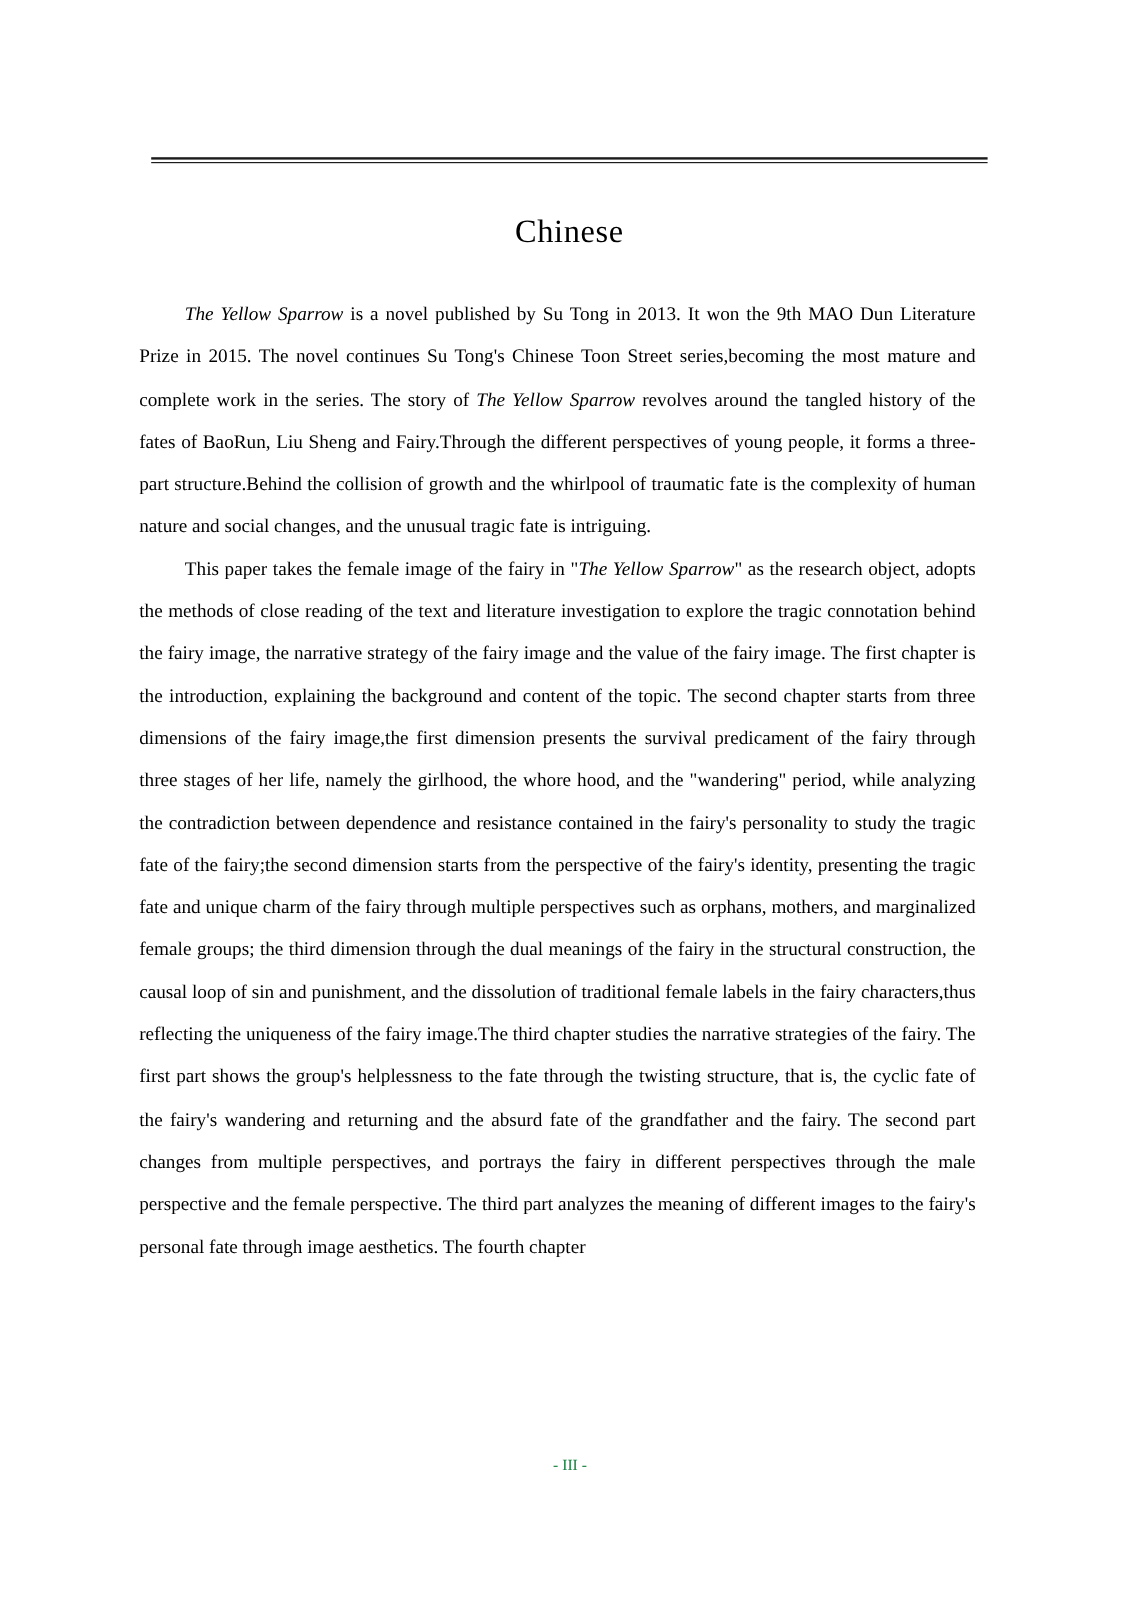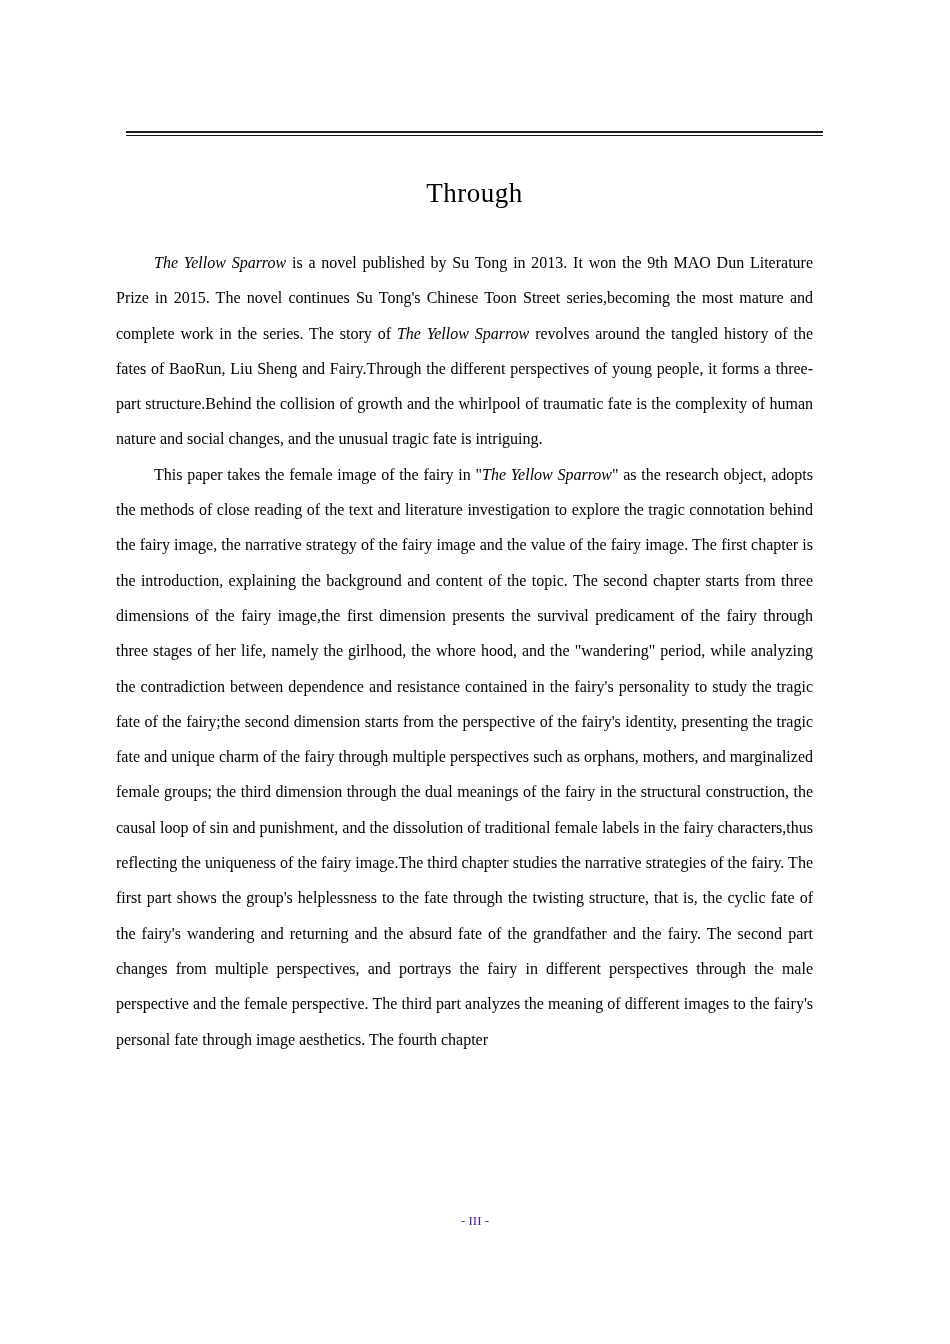--- a/index.html
+++ b/index.html
@@ -53,31 +53,31 @@
   .para em {
     font-style: italic;
   }
   .footer {
     position: absolute;
     left: 0;
     right: 0;
     top: 1213px;
     text-align: center;
     font-size: 13px;
-    color: #4c1d95;
+    color: #15803d;
   }
 </style>
 </head>
 <body>
 
 <div class="page">
 
   <div class="double-rule"></div>
 
-  <h1 class="title">Through</h1>
+  <h1 class="title">Chinese</h1>
 
   <div class="body-text">
       <p class="para"><em>The Yellow Sparrow</em><span> is a novel published by Su Tong in 2013. It won the 9th MAO Dun Literature Prize in 2015. The novel continues Su Tong's Chinese Toon Street series,becoming the most mature and complete work in the series. The story of </span><em>The Yellow Sparrow</em><span> revolves around the tangled history of the fates of BaoRun, Liu Sheng and Fairy.Through the different perspectives of young people, it forms a three-part structure.Behind the collision of growth and the whirlpool of traumatic fate is the complexity of human nature and social changes, and the unusual tragic fate is intriguing.</span></p>
       <p class="para"><span>This paper takes the female image of the fairy in "</span><em>The Yellow Sparrow</em><span>" as the research object, adopts the methods of close reading of the text and literature investigation to explore the tragic connotation behind the fairy image, the narrative strategy of the fairy image and the value of the fairy image. The first chapter is the introduction, explaining the background and content of the topic. The second chapter starts from three dimensions of the fairy image,the first dimension presents the survival predicament of the fairy through three stages of her life, namely the girlhood, the whore hood, and the "wandering" period, while analyzing the contradiction between dependence and resistance contained in the fairy's personality to study the tragic fate of the fairy;the second dimension starts from the perspective of the fairy's identity, presenting the tragic fate and unique charm of the fairy through multiple perspectives such as orphans, mothers, and marginalized female groups; the third dimension through the dual meanings of the fairy in the structural construction, the causal loop of sin and punishment, and the dissolution of traditional female labels in the fairy characters,thus reflecting the uniqueness of the fairy image.The third chapter studies the narrative strategies of the fairy. The first part shows the group's helplessness to the fate through the twisting structure, that is, the cyclic fate of the fairy's wandering and returning and the absurd fate of the grandfather and the fairy. The second part changes from multiple perspectives, and portrays the fairy in different perspectives through the male perspective and the female perspective. The third part analyzes the meaning of different images to the fairy's personal fate through image aesthetics. The fourth chapter</span></p>
     </div>
 
   <div class="footer">- III -</div>
 
 </div>
 

